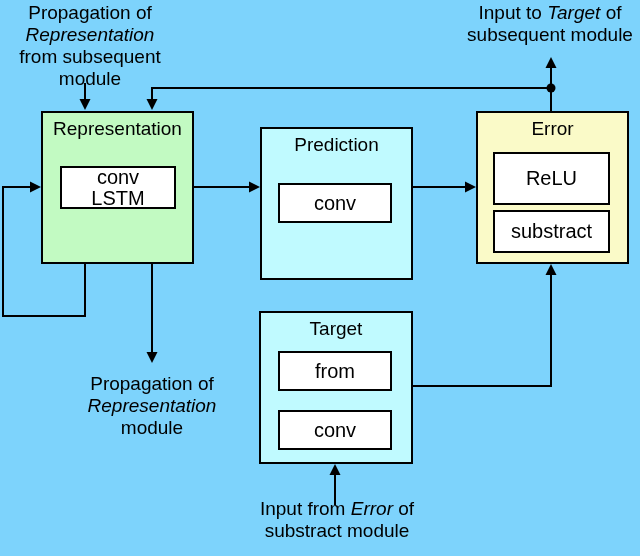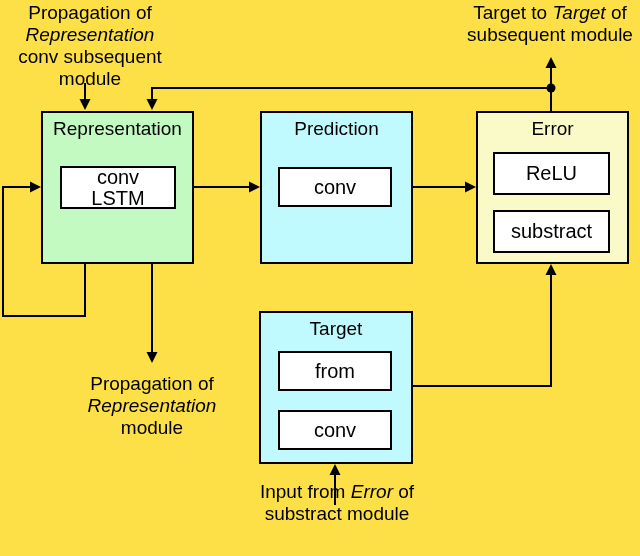--- a/index.html
+++ b/index.html
@@ -1,20 +1,20 @@
 <!DOCTYPE html>
 <html><head>
 <meta charset="utf-8">
 <style>
   html, body { margin: 0; padding: 0; background: #ffffff; }
   .figure {
     position: relative;
     width: 640px;
     height: 556px;
-    background: #fde047;
+    background: #7dd3fc;
     font-family: "Liberation Sans", sans-serif;
     color: #000000;
     overflow: hidden;
   }
   .wires {
     position: absolute;
     left: 0; top: 0;
     width: 640px; height: 556px;
     pointer-events: none;
   }
@@ -40,35 +40,35 @@
     box-sizing: border-box;
     display: flex;
     flex-direction: column;
     justify-content: center;
     align-items: center;
     font-size: 20px;
     line-height: 21px;
   }
   #opbox-conv-lstm   { left: 17px; top: 53px; width: 116px; height: 43px; }
   #opbox-pred-conv   { left: 16px; top: 54px; width: 114px; height: 40px; }
-  #opbox-relu        { left: 15px; top: 39px; width: 117px; height: 43px; }
+  #opbox-relu        { left: 15px; top: 39px; width: 117px; height: 53px; }
   #opbox-substract   { left: 15px; top: 97px; width: 117px; height: 43px; }
   #opbox-pool        { left: 17px; top: 38px; width: 114px; height: 40px; }
   #opbox-target-conv { left: 17px; top: 97px; width: 114px; height: 40px; }
   .annot {
     position: absolute;
     text-align: center;
     font-size: 19px;
     line-height: 22px;
     white-space: nowrap;
   }
   #annot-top-left      { left: 5px;   top: 2px;   width: 170px; }
   #annot-top-right     { left: 455px; top: 2px;   width: 190px; }
   #annot-bottom-left   { left: 59px;  top: 373px; width: 186px; }
-  #annot-bottom-center { left: 239px; top: 481px; width: 196px; }
+  #annot-bottom-center { left: 239px; top: 498px; width: 196px; }
   .em { font-style: italic; }
 </style>
 </head>
 <body>
 
 <div class="figure">
 
   <svg class="wires" viewBox="0 0 640 556" xmlns="http://www.w3.org/2000/svg">
     <g stroke="#000000" stroke-width="2" fill="none">
       <line x1="85" y1="83" x2="85" y2="101"></line>
@@ -91,26 +91,26 @@
       <polygon points="152,363 146.5,352 157.5,352"></polygon>
       <polygon points="551,264 545.5,275 556.5,275"></polygon>
       <polygon points="335,464 329.5,475 340.5,475"></polygon>
       <circle cx="551" cy="88" r="4.5"></circle>
     </g>
   </svg>
 
   <div class="annot" id="annot-top-left">
     <div>Propagation of</div>
     <div class="em">Representation</div>
-    <div>conv subsequent</div>
+    <div>from subsequent</div>
     <div>module</div>
   </div>
 
   <div class="annot" id="annot-top-right">
-    <div><span>Target to </span><span class="em">Target</span><span> of</span></div>
+    <div><span>Input to </span><span class="em">Target</span><span> of</span></div>
     <div>subsequent module</div>
   </div>
 
   <div class="annot" id="annot-bottom-left">
     <div>Propagation of</div>
     <div class="em">Representation</div>
     <div>module</div>
   </div>
 
   <div class="annot" id="annot-bottom-center">
@@ -119,21 +119,21 @@
   </div>
 
   <div class="module" id="module-representation" style="background-color: rgb(194, 250, 194);">
     <div class="module-title">Representation</div>
     <div class="opbox" id="opbox-conv-lstm">
       <div>conv</div>
       <div>LSTM</div>
     </div>
   </div>
 
-  <div class="module" id="module-prediction" style="background-color: rgb(192, 250, 255);">
+  <div class="module" id="module-prediction" style="background-color: rgb(192, 250, 255); margin-top: 16px;">
     <div class="module-title">Prediction</div>
     <div class="opbox" id="opbox-pred-conv">
       <div>conv</div>
     </div>
   </div>
 
   <div class="module" id="module-error" style="background-color: rgb(250, 250, 200);">
     <div class="module-title">Error</div>
     <div class="opbox" id="opbox-relu">
       <div>ReLU</div>

